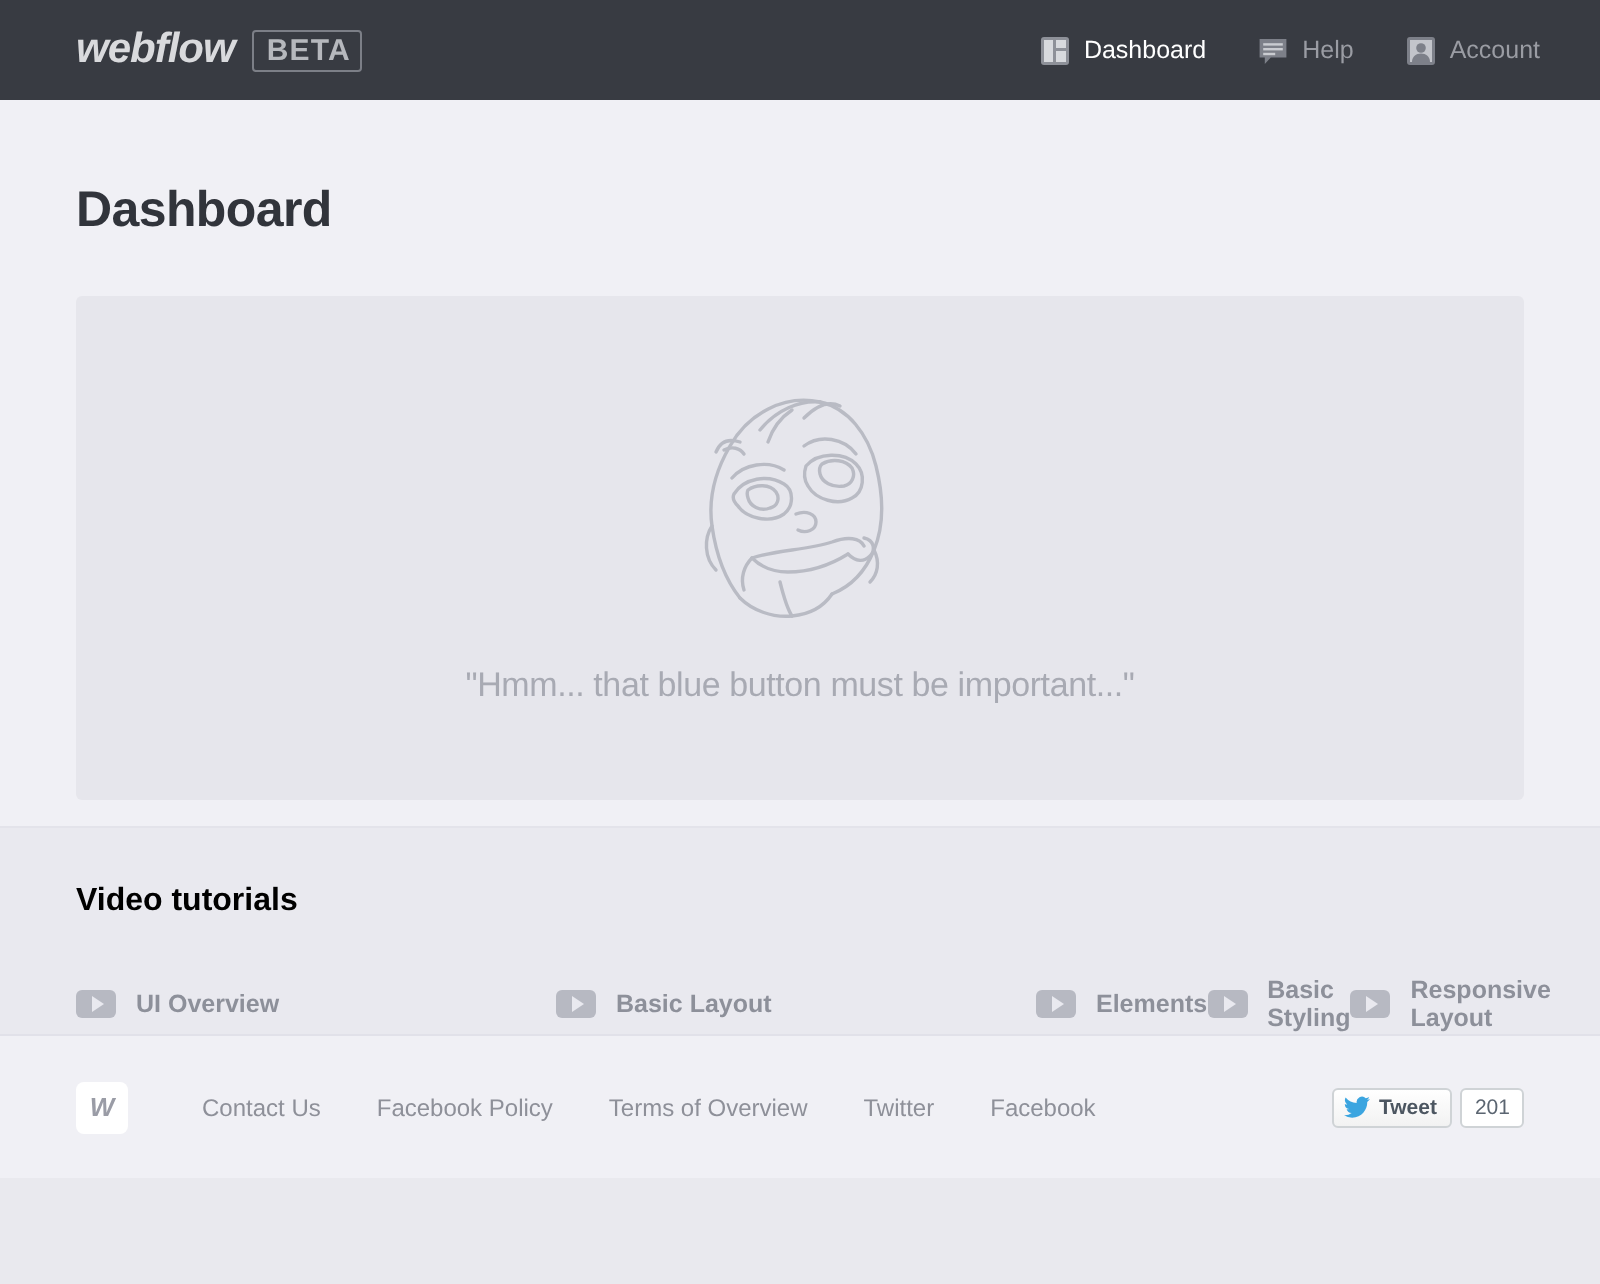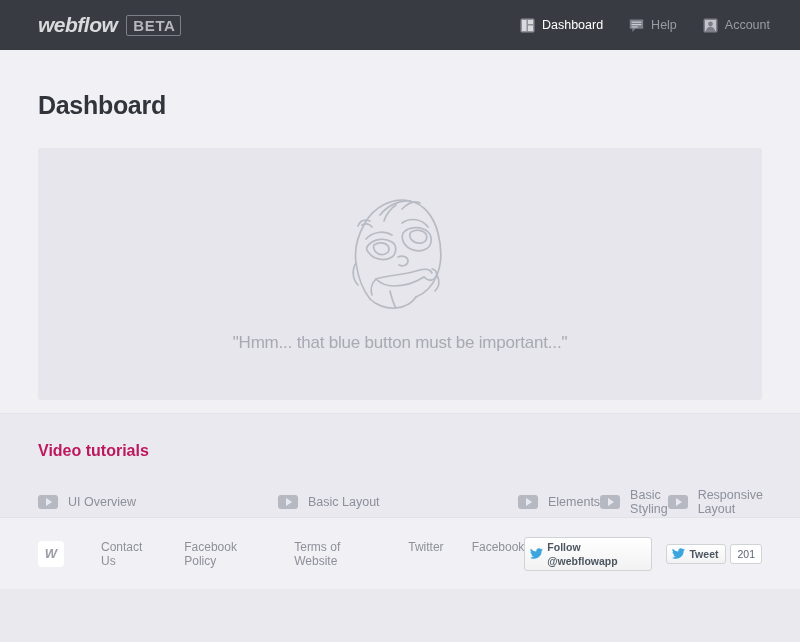--- a/index.html
+++ b/index.html
@@ -119,21 +119,21 @@
   .tutorials {
     flex: 1 1 auto;
     background: #e9e9ef;
     margin-top: 13px;
     padding: 28px 38px 0 38px;
     border-top: 1px solid #e3e3ea;
   }
   .tut-title {
     font-size: 16px;
     font-weight: bold;
-    color: #be185d;
+    color: #000000;
     margin-bottom: 26px;
   }
   .tut-grid {
     display: grid;
     grid-template-columns: 240px 240px auto;
     grid-auto-rows: 31px;
     grid-auto-flow: column;
     row-gap: 1px;
   }
   .tut-item {
@@ -152,21 +152,21 @@
     flex: 0 0 20px;
   }
   .play i {
     display: block;
     width: 0; height: 0;
     border-left: 6px solid #e9e9ef;
     border-top: 4px solid transparent;
     border-bottom: 4px solid transparent;
     margin-left: 2px;
   }
-  .tut-label { font-size: 12.5px; color: #8d909a; }
+  .tut-label { font-size: 12.5px; color: #8d909a; font-weight: bold; }
 
   
   .footer {
     flex: 0 0 72px;
     border-top: 1px solid #e1e1e9;
     background: #f0f0f5;
     display: flex;
     align-items: center;
     padding: 0 38px;
   }
@@ -343,32 +343,26 @@
 
     </div>
   </div>
 
   <div class="footer">
     <div class="flogo">W</div>
 
     <div class="flinks">
       <span class="flink">Contact Us</span>
       <span class="flink">Facebook Policy</span>
-      <span class="flink">Terms of Website</span>
+      <span class="flink">Terms of Overview</span>
       <span class="flink">Twitter</span>
       <span class="flink">Facebook</span>
     </div>
 
     <div class="social">
-      <div class="tw-btn">
-        <svg class="tw-bird" viewBox="0 0 16 13">
-          <path d="M16 1.6a6.3 6.3 0 0 1-1.9.5A3.3 3.3 0 0 0 15.5.3a6.6 6.6 0 0 1-2.1.8A3.3 3.3 0 0 0 7.8 4a9.3 9.3 0 0 1-6.8-3.4 3.3 3.3 0 0 0 1 4.4A3.2 3.2 0 0 1 .5 4.6a3.3 3.3 0 0 0 2.6 3.2 3.3 3.3 0 0 1-1.5.1 3.3 3.3 0 0 0 3.1 2.3A6.6 6.6 0 0 1 0 11.6a9.3 9.3 0 0 0 5 1.5c6 0 9.3-5 9.3-9.3v-.4A6.6 6.6 0 0 0 16 1.6z" fill="#3ba5e0"></path>
-        </svg>
-        <span>Follow @webflowapp</span>
-      </div>
 
       <div class="tw-group">
         <div class="tw-btn">
           <svg class="tw-bird" viewBox="0 0 16 13">
             <path d="M16 1.6a6.3 6.3 0 0 1-1.9.5A3.3 3.3 0 0 0 15.5.3a6.6 6.6 0 0 1-2.1.8A3.3 3.3 0 0 0 7.8 4a9.3 9.3 0 0 1-6.8-3.4 3.3 3.3 0 0 0 1 4.4A3.2 3.2 0 0 1 .5 4.6a3.3 3.3 0 0 0 2.6 3.2 3.3 3.3 0 0 1-1.5.1 3.3 3.3 0 0 0 3.1 2.3A6.6 6.6 0 0 1 0 11.6a9.3 9.3 0 0 0 5 1.5c6 0 9.3-5 9.3-9.3v-.4A6.6 6.6 0 0 0 16 1.6z" fill="#3ba5e0"></path>
           </svg>
           <span>Tweet</span>
         </div>
         <div class="tw-count">201</div>
       </div>

